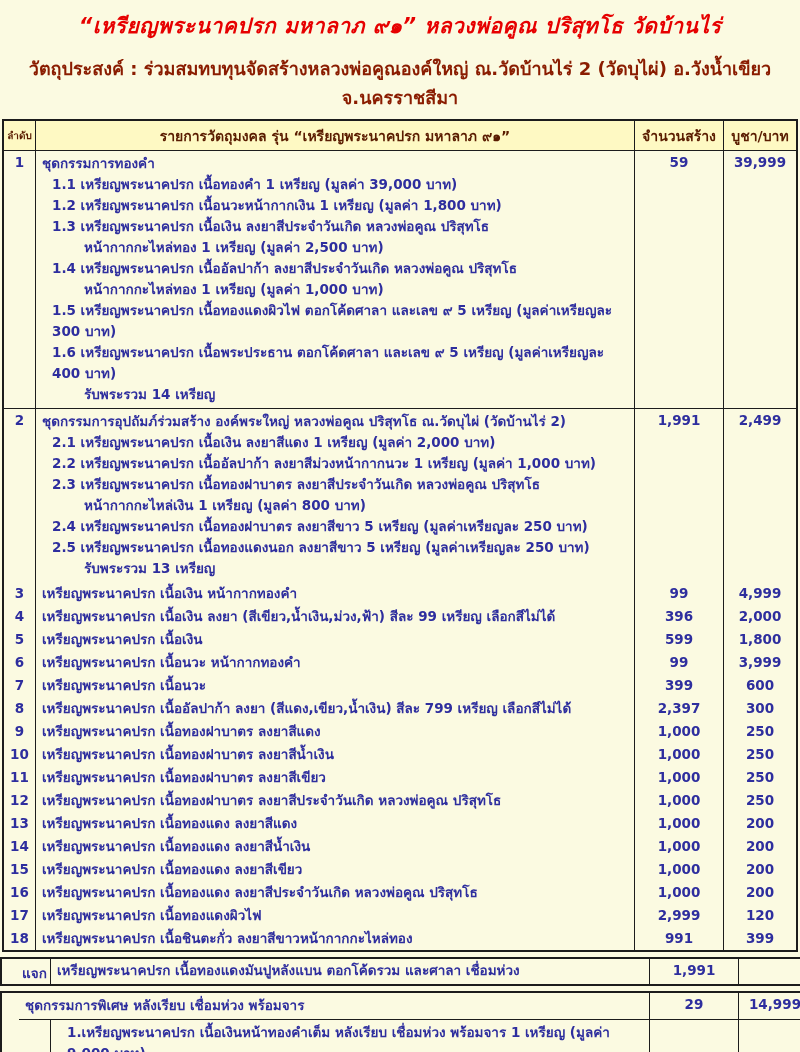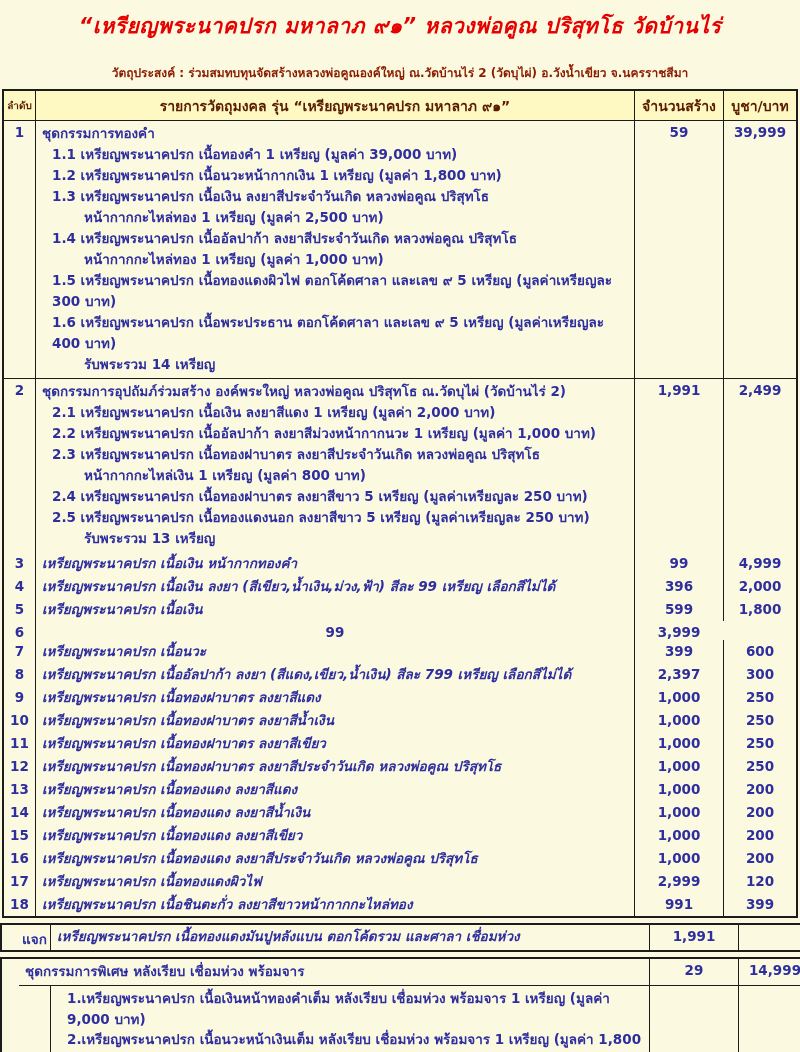--- a/index.html
+++ b/index.html
@@ -8,21 +8,21 @@
     background:#fbfae1;
     font-family:"DejaVu Sans", sans-serif;
     overflow:hidden;
   }
   .page-title {
     text-align:center; color:#e60000; font-weight:bold;
     font-size:21px; padding-top:9px; letter-spacing:0.5px;font-style:italic;
   }
   .page-subtitle {
     text-align:center; color:#8a1c00; font-weight:bold;
-    font-size:12px; margin-top:21px;
+    font-size:18px; margin-top:12px;
   }
   .block {
     width:792px; margin:7px auto 0 auto;
     border:2px solid #1c1c1c; background:#fbfae1;
   }
   .block.gap { margin-top:5px;padding-left:17px; }
   .row { display:grid; grid-template-columns:31px 1fr 89px 73px; }
   .row3 { display:grid; grid-template-columns:1fr 89px 73px; }
   .block > .row + .row, .block > .row3 + .row { border-top:1.5px solid #1c1c1c; }
   .c { min-height:1px; }
@@ -33,21 +33,21 @@
     font-size:14px; padding:4px 2px 3px 2px;
   }
   .hdr .order-h { font-size:10px; padding-top:7px; }
   .txt { color:#2e2e9e; font-weight:bold; font-size:13.5px; }
   .no-cell { text-align:center; padding-top:3px; }
   .qty-cell, .price-cell { text-align:center; padding-top:3px; }
   .item-cell { padding:2px 6px 3px 6px; }
   .sec-title-line { line-height:21px; }
   .detail-line { line-height:21px; padding-left:10px; }
   .detail-line.cont { padding-left:42px; }
-  .simple .item-cell { line-height:19px; padding-top:2px; padding-bottom:2px;font-style:italic; }
+  .simple .item-cell { line-height:19px; padding-top:2px; padding-bottom:2px; }
   .special .detail-line { line-height:20.5px; }
   .special-head { padding:3px 6px 4px 6px; line-height:19px; }
 </style>
 </head>
 <body>
 
 <div class="page-title">“เหรียญพระนาคปรก มหาลาภ ๙๑”  หลวงพ่อคูณ ปริสุทโธ วัดบ้านไร่</div>
 <div class="page-subtitle">วัตถุประสงค์ : ร่วมสมทบทุนจัดสร้างหลวงพ่อคูณองค์ใหญ่ ณ.วัดบ้านไร่ 2 (วัดบุไผ่) อ.วังน้ำเขียว จ.นครราชสีมา</div>
 
 <div class="block">
@@ -131,20 +131,21 @@
 
       <div class="row simple">
         <div class="c no-cell txt">5</div>
         <div class="c vline item-cell txt">เหรียญพระนาคปรก เนื้อเงิน</div>
         <div class="c vline qty-cell txt">599</div>
         <div class="c vline price-cell txt">1,800</div>
       </div>
 
       <div class="row simple">
         <div class="c no-cell txt">6</div>
+        <div class="c vline item-cell txt">เหรียญพระนาคปรก เนื้อนวะ หน้ากากทองคำ</div>
         <div class="c vline qty-cell txt">99</div>
         <div class="c vline price-cell txt">3,999</div>
       </div>
 
       <div class="row simple">
         <div class="c no-cell txt">7</div>
         <div class="c vline item-cell txt">เหรียญพระนาคปรก เนื้อนวะ</div>
         <div class="c vline qty-cell txt">399</div>
         <div class="c vline price-cell txt">600</div>
       </div>

